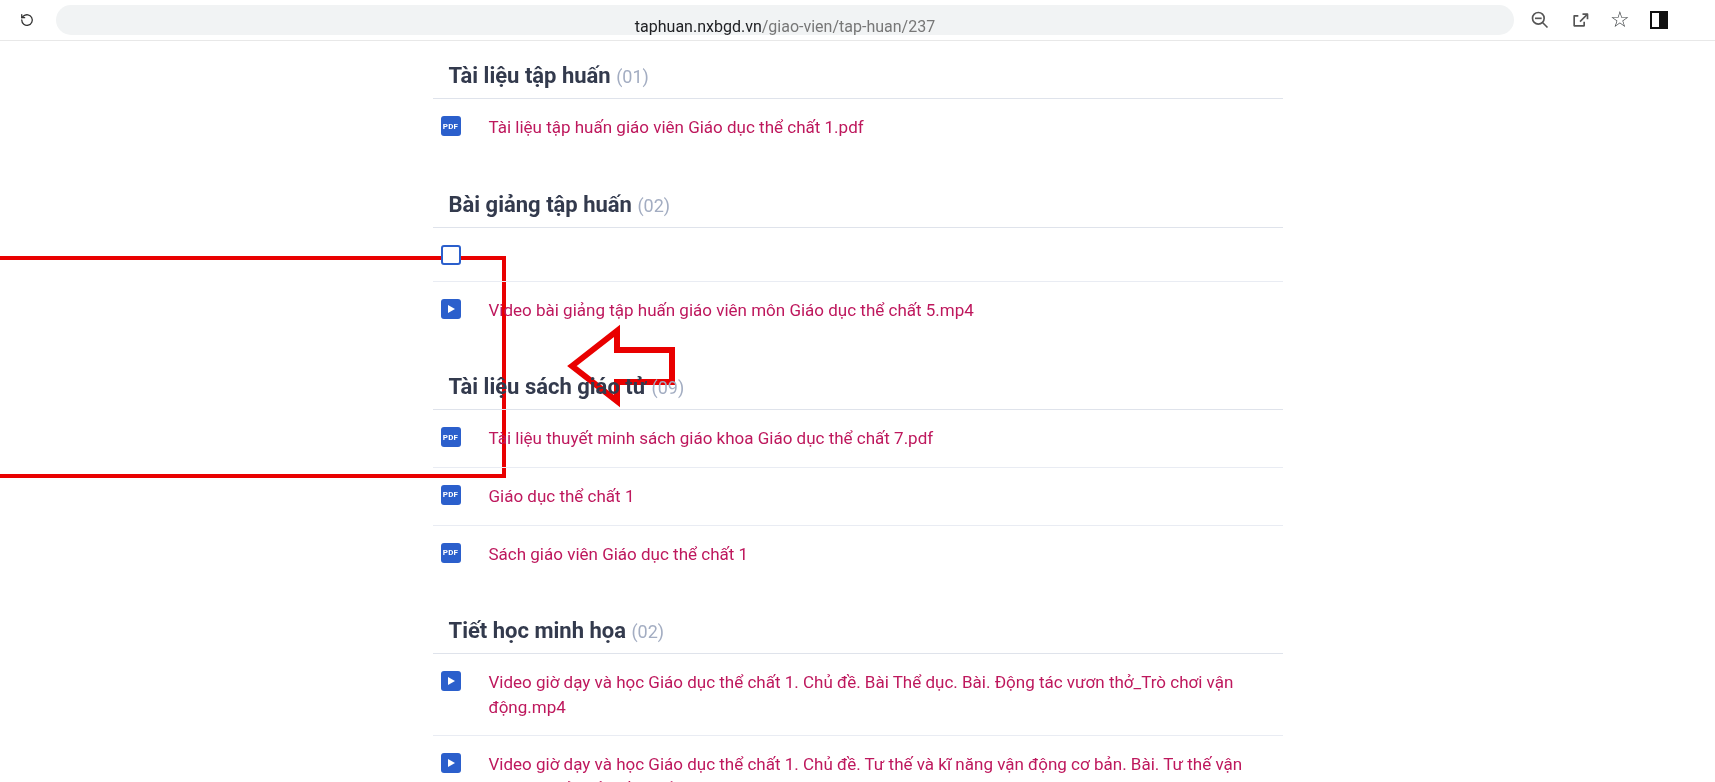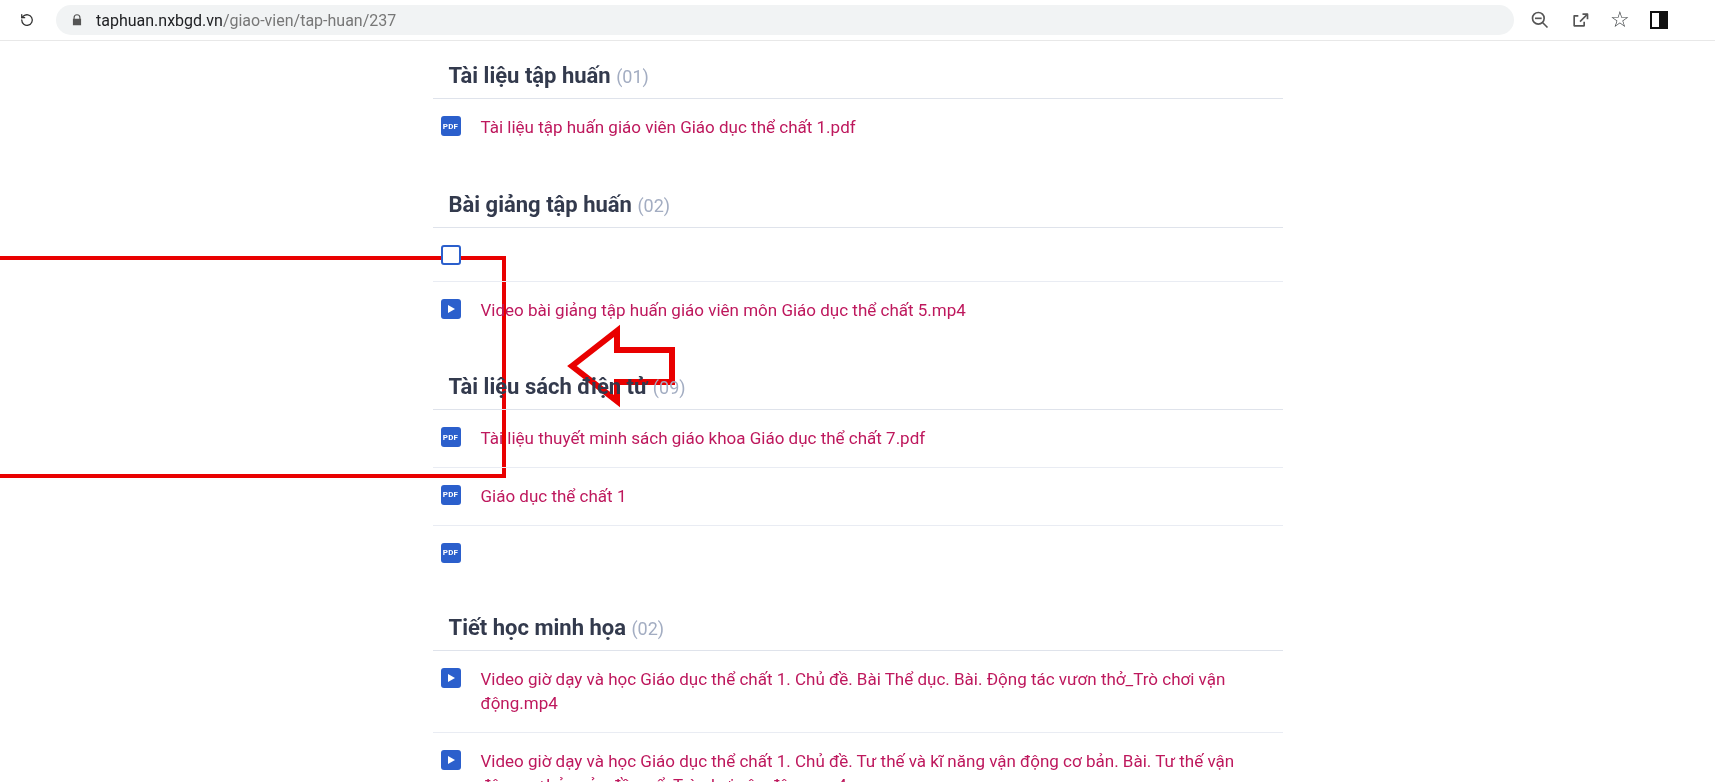--- a/index.html
+++ b/index.html
@@ -1,36 +1,36 @@
 <!DOCTYPE html>
 <html><head>
 <meta charset="utf-8">
 <style>
   html,body{margin:0;padding:0;font-family:-apple-system,BlinkMacSystemFont,"Segoe UI",Roboto,Arial,sans-serif;background:#fff;color:#2d3748;}
   body{width:1715px;}
   
   .toolbar{height:40px;display:flex;align-items:center;padding:0 14px;gap:16px;border-bottom:1px solid #e8e8e8;}
   .reload-btn{background:none;border:none;cursor:pointer;color:#555;font-size:20px;width:26px;height:26px;display:flex;align-items:center;justify-content:center;}
-  .omnibox{flex-grow:1;max-width:1430px;height:30px;background:#f1f3f4;border-radius:15px;display:flex;align-items:center;padding:0 14px;gap:12px;}
+  .omnibox{flex-grow:1;max-width:1430px;height:30px;background:#f1f3f4;border-radius:15px;display:flex;align-items:center;padding:0 14px;gap:12px;flex-direction:column;}
   .lock{color:#555;width:14px;height:14px;}
   .url{font-size:16px;white-space:nowrap;}
   .url .domain{color:#202124;}
   .url .path{color:#777;}
   .tool-icons{display:flex;align-items:center;gap:20px;color:#555;}
   .tool-icons svg,.tool-icons .glyph{width:20px;height:20px;}
   .star{font-size:22px;line-height:1;color:#3c4043;}
   .panel-icon{width:18px;height:18px;border:2px solid #111;position:relative;box-sizing:border-box;}
   .panel-icon:after{content:"";position:absolute;right:0;top:0;bottom:0;width:7px;background:#111;}
   
   .page{display:flex;justify-content:center;padding-top:22px;}
   .content{width:850px;}
   .section-heading{font-size:22px;font-weight:700;color:#333a4d;margin:0 16px 4px;}
   .section-heading .count{font-weight:400;color:#a3adc2;font-size:18px;}
   .hdr-rule{border:0;border-top:1px solid #dfe3eb;margin:10px 0 0;}
-  .file-row{display:flex;align-items:flex-start;gap:20px;padding:16px 8px;border-top:1px solid #e9ecf3;}
+  .file-row{display:flex;align-items:flex-start;gap:28px;padding:16px 8px;border-top:1px solid #e9ecf3;}
   .file-row:first-of-type{border-top:0;}
   .icon-box{flex:0 0 20px;height:20px;border-radius:3px;display:flex;align-items:center;justify-content:center;margin-top:1px;}
   .icon-pdf{background:#2b5fcc;color:#fff;font-size:8px;font-weight:700;letter-spacing:.2px;}
   .icon-pptx{border:2px solid #2b5fcc;box-sizing:border-box;background:#fff;}
   .icon-mp4{background:#2b5fcc;color:#fff;}
   .icon-mp4 svg{width:10px;height:10px;fill:#fff;}
   .file-label{font-size:17px;color:#be185d;line-height:1.45;}
   .section{margin-bottom:36px;position:relative;}
   
   .highlight-box{position:absolute;border:4px solid #e90000;pointer-events:none;}
@@ -103,33 +103,34 @@
             <div class="icon-box icon-mp4">
               <svg viewBox="0 0 10 10">
                 <path d="M2 1 L9 5 L2 9 Z"></path>
               </svg>
             </div>
             <div class="file-label">Video bài giảng tập huấn giáo viên môn Giáo dục thể chất 5.mp4</div>
           </div>
         </div>
       </div>
       <div class="section">
-        <h2 class="section-heading"><span>Tài liệu sách điện tử</span> <span class="count"> (09)</span></h2>
+        <h2 class="section-heading"><span>Tài liệu sách giáo tử</span> <span class="count"> (09)</span></h2>
         <hr class="hdr-rule">
         <div>
           <div class="file-row">
             <div class="icon-box icon-pdf">PDF</div>
             <div class="file-label">Tài liệu thuyết minh sách giáo khoa Giáo dục thể chất 7.pdf</div>
           </div>
           <div class="file-row">
             <div class="icon-box icon-pdf">PDF</div>
             <div class="file-label">Giáo dục thể chất 1</div>
           </div>
           <div class="file-row">
             <div class="icon-box icon-pdf">PDF</div>
+            <div class="file-label">Sách giáo viên Giáo dục thể chất 1</div>
           </div>
         </div>
       </div>
       <div class="section">
         <h2 class="section-heading"><span>Tiết học minh họa</span> <span class="count"> (02)</span></h2>
         <hr class="hdr-rule">
         <div>
           <div class="file-row">
             <div class="icon-box icon-mp4">
               <svg viewBox="0 0 10 10">

